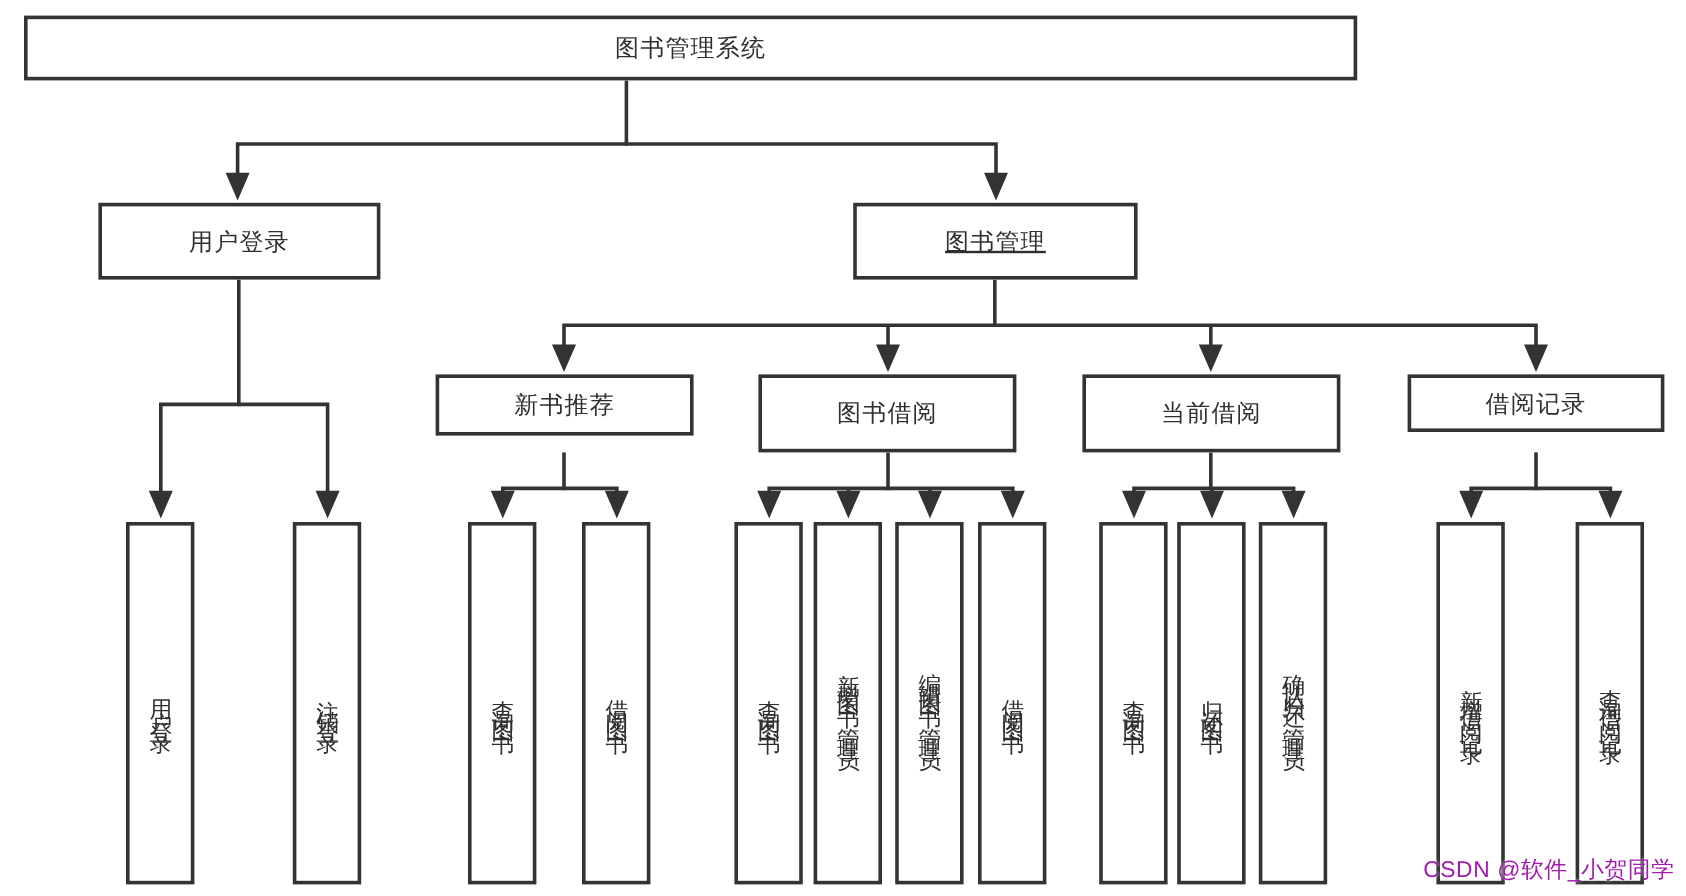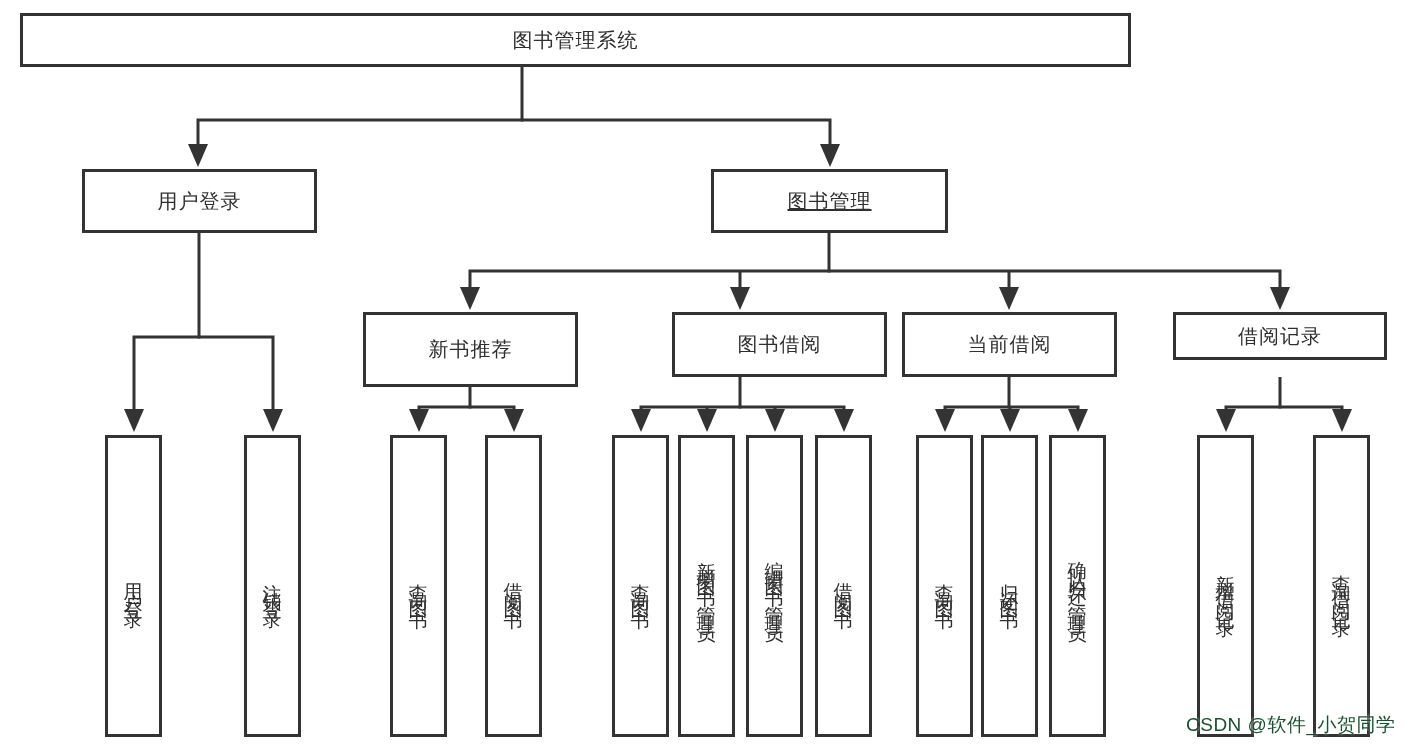--- a/index.html
+++ b/index.html
@@ -64,21 +64,21 @@
     letter-spacing: 9px;
     color: #2f2f2f;
     white-space: nowrap;
   }
   .watermark {
     position: absolute;
     left: 1186px;
     top: 712px;
     z-index: 6;
     font-size: 19px;
-    color: #14532d;
+    color: #a21caf;
     letter-spacing: 0.5px;
     white-space: nowrap;
     text-shadow: 0 0 3px rgba(255,255,255,0.9);
   }
 </style>
 </head>
 <body>
 
 <div class="stage">
 
@@ -148,24 +148,24 @@
     <span>图书管理系统</span>
   </div>
 
   <div class="hbox" style="left:82px; top:169px; width:235px; height:64px;">
     <span>用户登录</span>
   </div>
   <div class="hbox" style="left:711px; top:169px; width:237px; height:64px;text-decoration:underline;">
     <span>图书管理</span>
   </div>
 
-  <div class="hbox" style="left:363px; top:312px; width:215px; height:75px;">
+  <div class="hbox" style="left:363px; top:312px; width:215px; height:51px;">
     <span>新书推荐</span>
   </div>
-  <div class="hbox" style="left:632px; top:312px; width:215px; height:65px;margin-left:40px;">
+  <div class="hbox" style="left:632px; top:312px; width:215px; height:65px;">
     <span>图书借阅</span>
   </div>
   <div class="hbox" style="left:902px; top:312px; width:215px; height:65px;">
     <span>当前借阅</span>
   </div>
   <div class="hbox" style="left:1173px; top:312px; width:214px; height:48px;">
     <span>借阅记录</span>
   </div>
 
   <div class="vbox" style="left:105px;">

